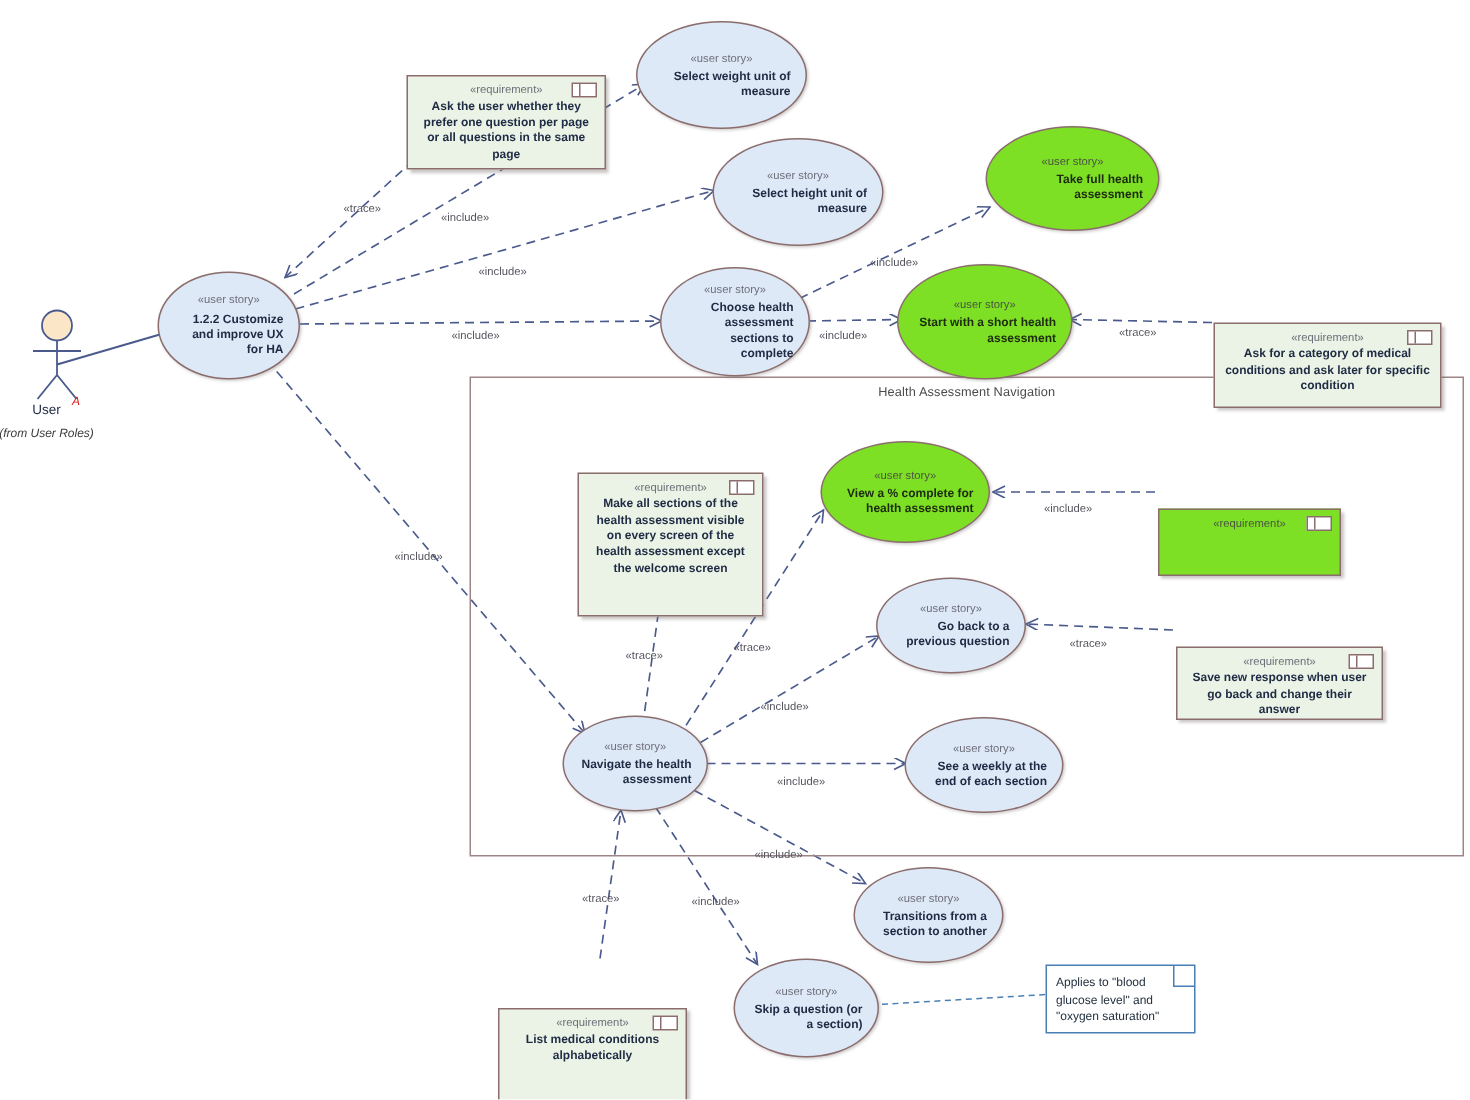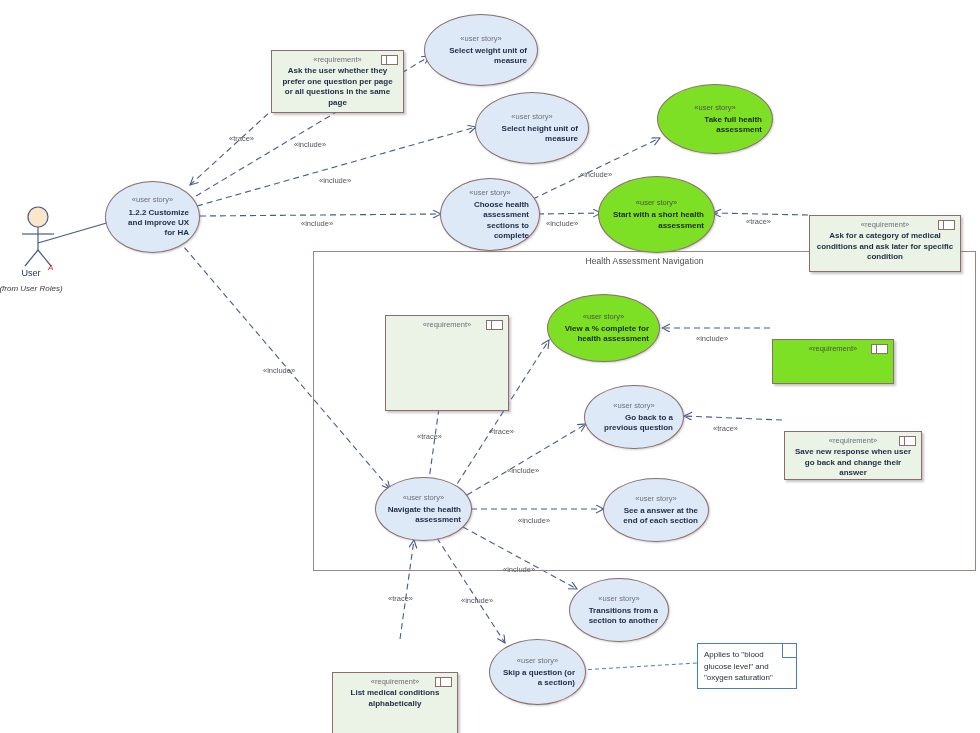--- a/index.html
+++ b/index.html
@@ -310,21 +310,21 @@
     <div class="uc-label">Go back to a previous question</div>
   </div>
 
   <div class="usecase blue" style="left:375px; top:477px; width:97px; height:64px;">
     <div class="uc-stereotype">«user story»</div>
     <div class="uc-label">Navigate the health assessment</div>
   </div>
 
   <div class="usecase blue" style="left:603px; top:478px; width:106px; height:64px;">
     <div class="uc-stereotype">«user story»</div>
-    <div class="uc-label">See a answer at the end of each section</div>
+    <div class="uc-label">See a weekly at the end of each section</div>
   </div>
 
   <div class="usecase blue" style="left:569px; top:578px; width:100px; height:64px;">
     <div class="uc-stereotype">«user story»</div>
     <div class="uc-label">Transitions from a section to another</div>
   </div>
 
   <div class="usecase blue" style="left:489px; top:639px; width:97px; height:66px;">
     <div class="uc-stereotype">«user story»</div>
     <div class="uc-label">Skip a question (or a section)</div>
@@ -338,20 +338,21 @@
 
   <div class="requirement pale" style="left:809px; top:183px; width:152px; height:57px;">
     <div class="req-icon"></div>
     <div class="req-stereotype">«requirement»</div>
     <div class="req-label">Ask for a category of medical conditions and ask later for specific condition</div>
   </div>
 
   <div class="requirement pale" style="left:385px; top:283px; width:124px; height:96px;">
     <div class="req-icon"></div>
     <div class="req-stereotype">«requirement»</div>
+    <div class="req-label">Make all sections of the health assessment visible on every screen of the health assessment except the welcome screen</div>
   </div>
 
   <div class="requirement green" style="left:772px; top:307px; width:122px; height:45px;">
     <div class="req-icon"></div>
     <div class="req-stereotype">«requirement»</div>
   </div>
 
   <div class="requirement pale" style="left:784px; top:399px; width:138px; height:49px;">
     <div class="req-icon"></div>
     <div class="req-stereotype">«requirement»</div>

